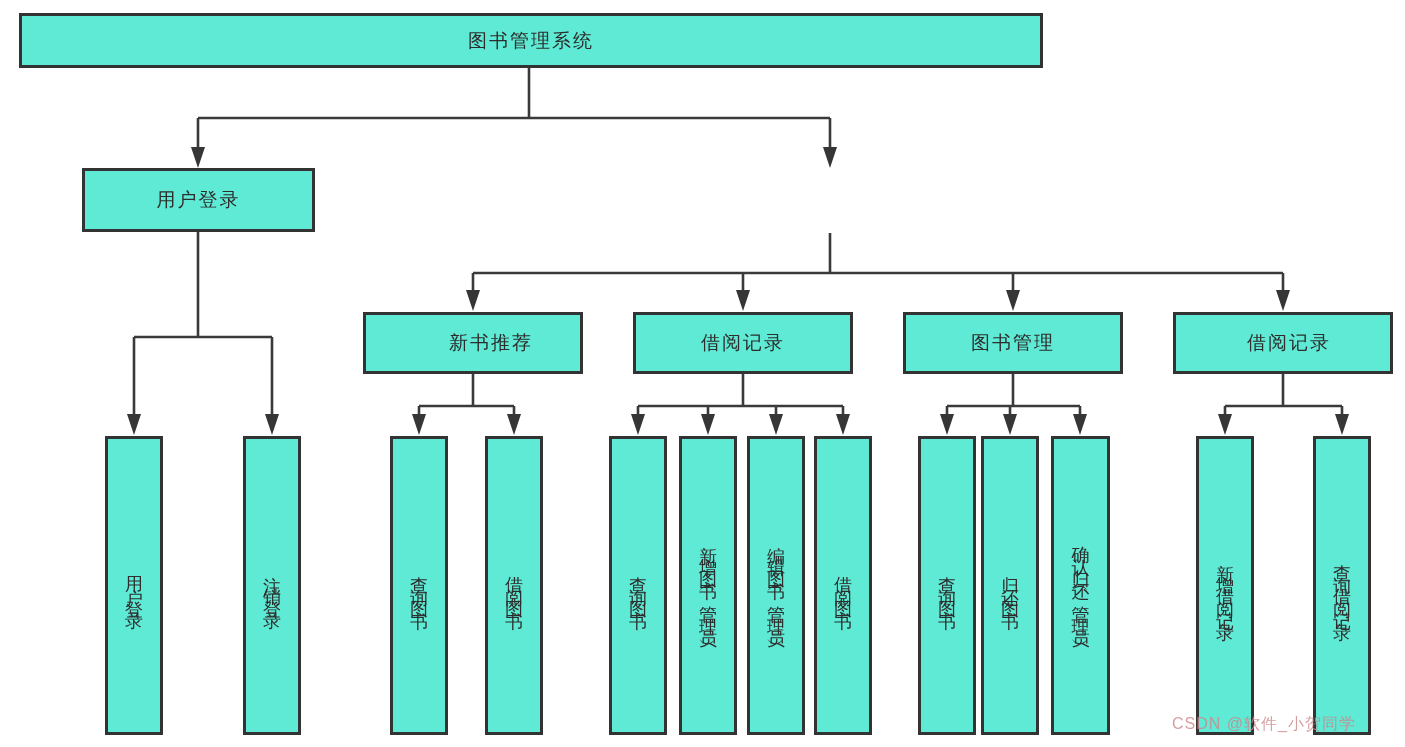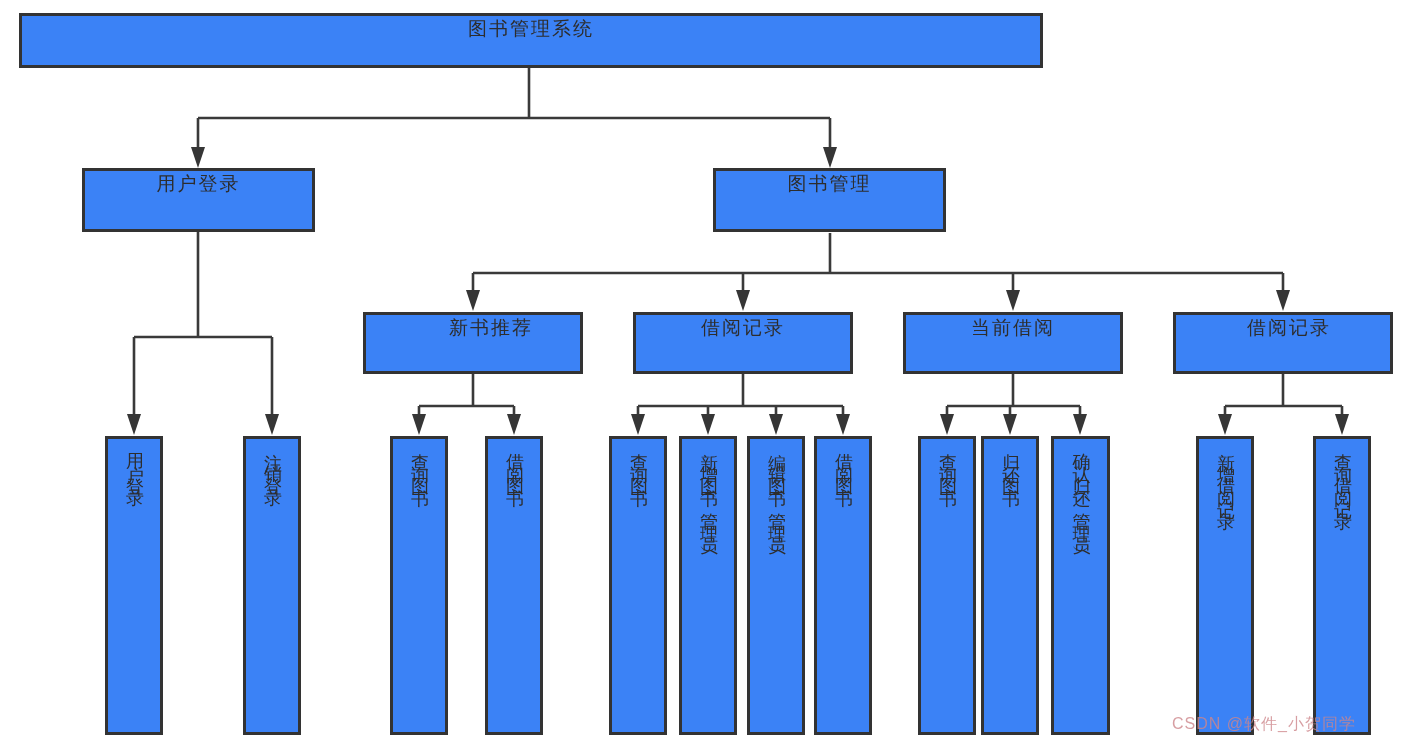--- a/index.html
+++ b/index.html
@@ -19,25 +19,25 @@
   .wires path {
     fill: none;
     stroke: #3a3a3a;
     stroke-width: 2.6;
   }
   .wires polygon { fill: #363636; }
   .node {
     position: absolute;
     box-sizing: border-box;
     border: 3px solid #333333;
-    background: #3b82f6;
+    background: #5eead4;
     display: flex;
+    align-items: center;
     justify-content: center;
     color: #2d2d2d;
-    font-family: Liberation Mono, monospace;
   }
   .hlbl {
     font-size: 19px;
     letter-spacing: 2px;
     white-space: nowrap;
   }
   .vlbl {
     writing-mode: vertical-rl;
     text-orientation: mixed;
     font-size: 18px;
@@ -96,32 +96,29 @@
     <polygon points="1335,414 1349,414 1342,435"></polygon>
   </svg>
 
   <div class="node" style="left:19px; top:13px; width:1024px; height:55px;">
     <span class="hlbl">图书管理系统</span>
   </div>
 
   <div class="node" style="left:82px; top:168px; width:233px; height:64px;">
     <span class="hlbl">用户登录</span>
   </div>
-  <div class="node" style="left:713px; top:168px; width:233px; height:64px;">
-    <span class="hlbl">图书管理</span>
-  </div>
 
   <div class="node" style="left:363px; top:312px; width:220px; height:62px;padding-left:36px;">
     <span class="hlbl">新书推荐</span>
   </div>
   <div class="node" style="left:633px; top:312px; width:220px; height:62px;">
     <span class="hlbl">借阅记录</span>
   </div>
   <div class="node" style="left:903px; top:312px; width:220px; height:62px;">
-    <span class="hlbl">当前借阅</span>
+    <span class="hlbl">图书管理</span>
   </div>
   <div class="node" style="left:1173px; top:312px; width:220px; height:62px;padding-left:12px;">
     <span class="hlbl">借阅记录</span>
   </div>
 
   <div class="node" style="left:105px; top:436px; width:58px; height:299px;">
     <span class="vlbl">用户登录</span>
   </div>
   <div class="node" style="left:243px; top:436px; width:58px; height:299px;">
     <span class="vlbl">注销登录</span>

